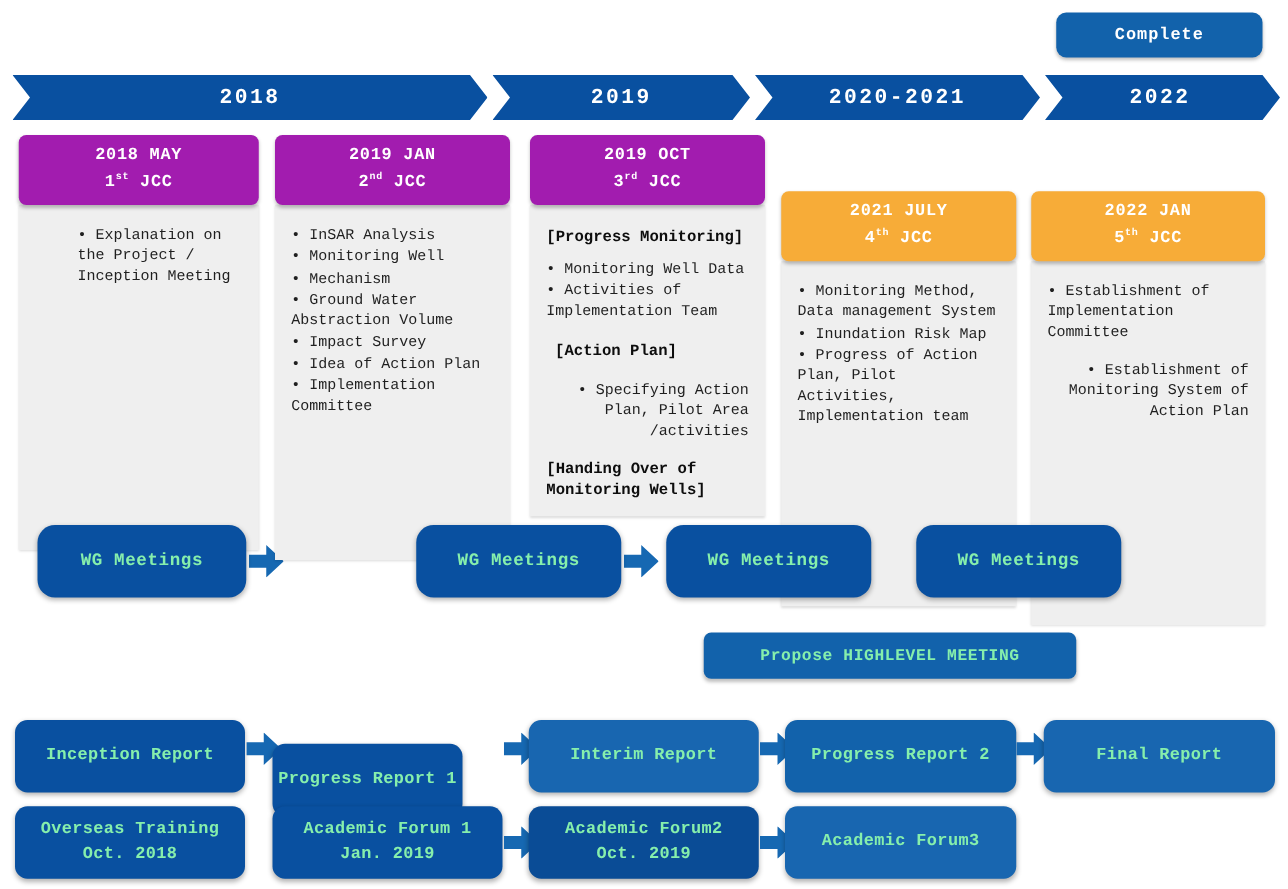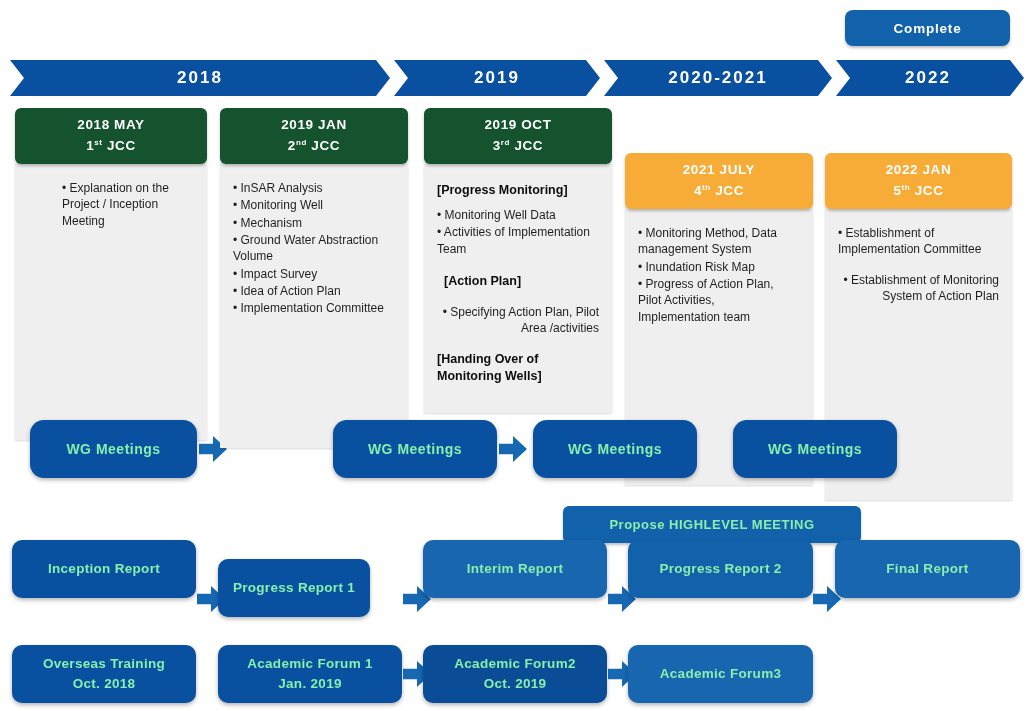--- a/index.html
+++ b/index.html
@@ -1,18 +1,18 @@
 <!DOCTYPE html>
 <html><head>
 <meta charset="utf-8">
 <style>
   html,body{margin:0;padding:0;background:#ffffff;}
   .canvas{
     position:relative;width:1030px;height:711px;background:#ffffff;overflow:hidden;
-    font-family:Liberation Sans, sans-serif;
+    font-family:Liberation Mono, monospace;
   }
   
   .tl-seg{
     position:absolute;top:60px;height:36px;background:#0950a0;color:#fff;
     display:flex;align-items:center;justify-content:center;
     font-size:17px;font-weight:700;letter-spacing:2px;
     clip-path:polygon(0 0, calc(100% - 14px) 0, 100% 50%, calc(100% - 14px) 100%, 0 100%, 14px 50%);
   }
   
   .complete{
@@ -21,21 +21,21 @@
     font-size:13.5px;font-weight:700;letter-spacing:.8px;box-shadow:0 2px 3px rgba(0,0,0,.25);
   }
   
   .col{position:absolute;top:108px;}
   .col-header{
     position:relative;height:56px;border-radius:6px;color:#fff;z-index:2;
     display:flex;flex-direction:column;align-items:center;justify-content:center;
     font-size:13.5px;font-weight:700;letter-spacing:.6px;line-height:1.55;
     box-shadow:0 2px 3px rgba(0,0,0,.25);
   }
-  .col-header.blue{background:#14532d;}
+  .col-header.blue{background:#a21caf;}
   .col-header.orange{background:#f7ac38;margin-top:45px;}
   .col-header sup{font-size:8px;}
   .col-body{
     position:relative;margin-top:0;background:#efefef;z-index:1;
     padding:16px 13px 10px 13px;box-sizing:border-box;
     font-size:12px;line-height:1.36;color:#1f1f1f;
     box-shadow:0 1px 2px rgba(0,0,0,.15);
   }
   .item{margin:0;}
   .item.bullet{margin-bottom:1px;}
@@ -49,21 +49,21 @@
     border-radius:12px;font-weight:700;box-shadow:0 2px 4px rgba(0,0,0,.3);text-align:center;
   }
   .node .box-line{line-height:1.45;}
   .node .box-line:empty{display:none;}
   .wg{top:420px;height:58px;background:#0950a0;font-size:14px;letter-spacing:.5px;border-radius:14px;z-index:3;}
   .propose{
     position:absolute;left:563px;top:506px;width:298px;height:37px;background:#1262ab;border-radius:6px;
     color:#86efac;display:flex;align-items:center;justify-content:center;
     font-size:13px;font-weight:700;letter-spacing:.5px;box-shadow:0 2px 3px rgba(0,0,0,.25);
   }
-  .rep{top:540px;height:58px;font-size:13.5px;letter-spacing:.3px;border-radius:10px;}
+  .rep{top:576px;height:58px;font-size:13.5px;letter-spacing:.3px;border-radius:10px;}
   .evt{top:645px;height:58px;font-size:13.5px;letter-spacing:.3px;border-radius:10px;}
   .shade-dark{background:#0950a0;}
   .shade-mid{background:#1262ab;}
   .shade-light{background:#1866b0;}
   .shade-navy{background:#0a4c96;}
   
   .arrow{
     position:absolute;width:28px;height:26px;background:#1668b2;
     clip-path:polygon(0 30%, 50% 30%, 50% 0, 100% 50%, 50% 100%, 50% 70%, 0 70%);
   }

